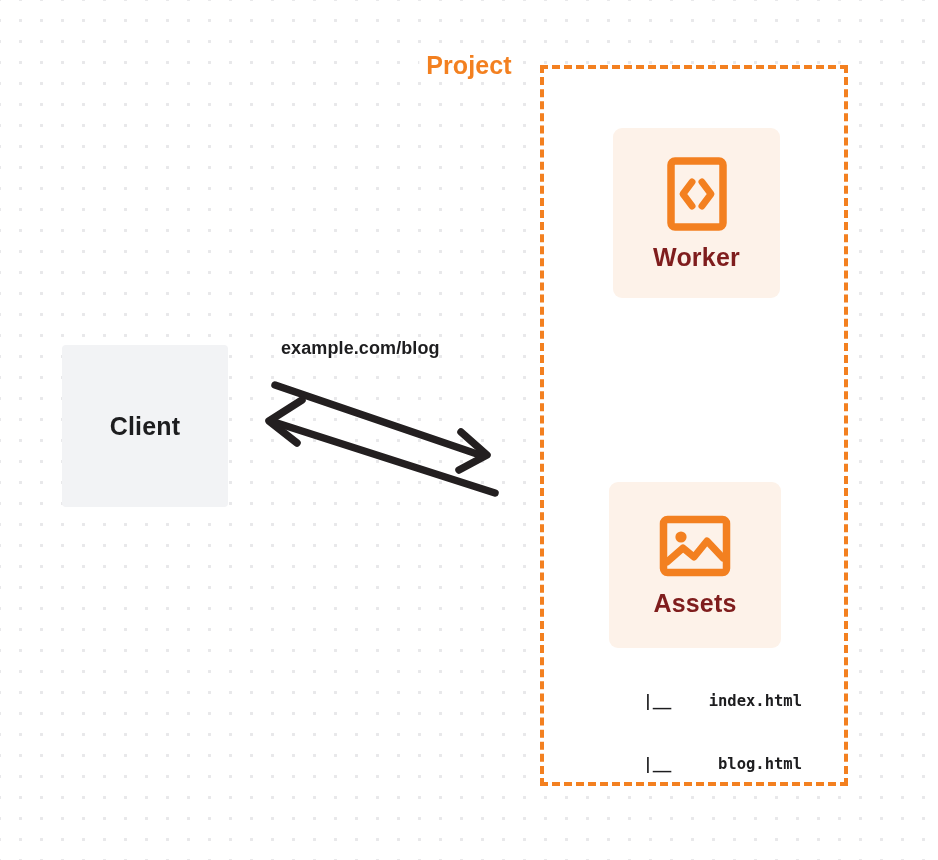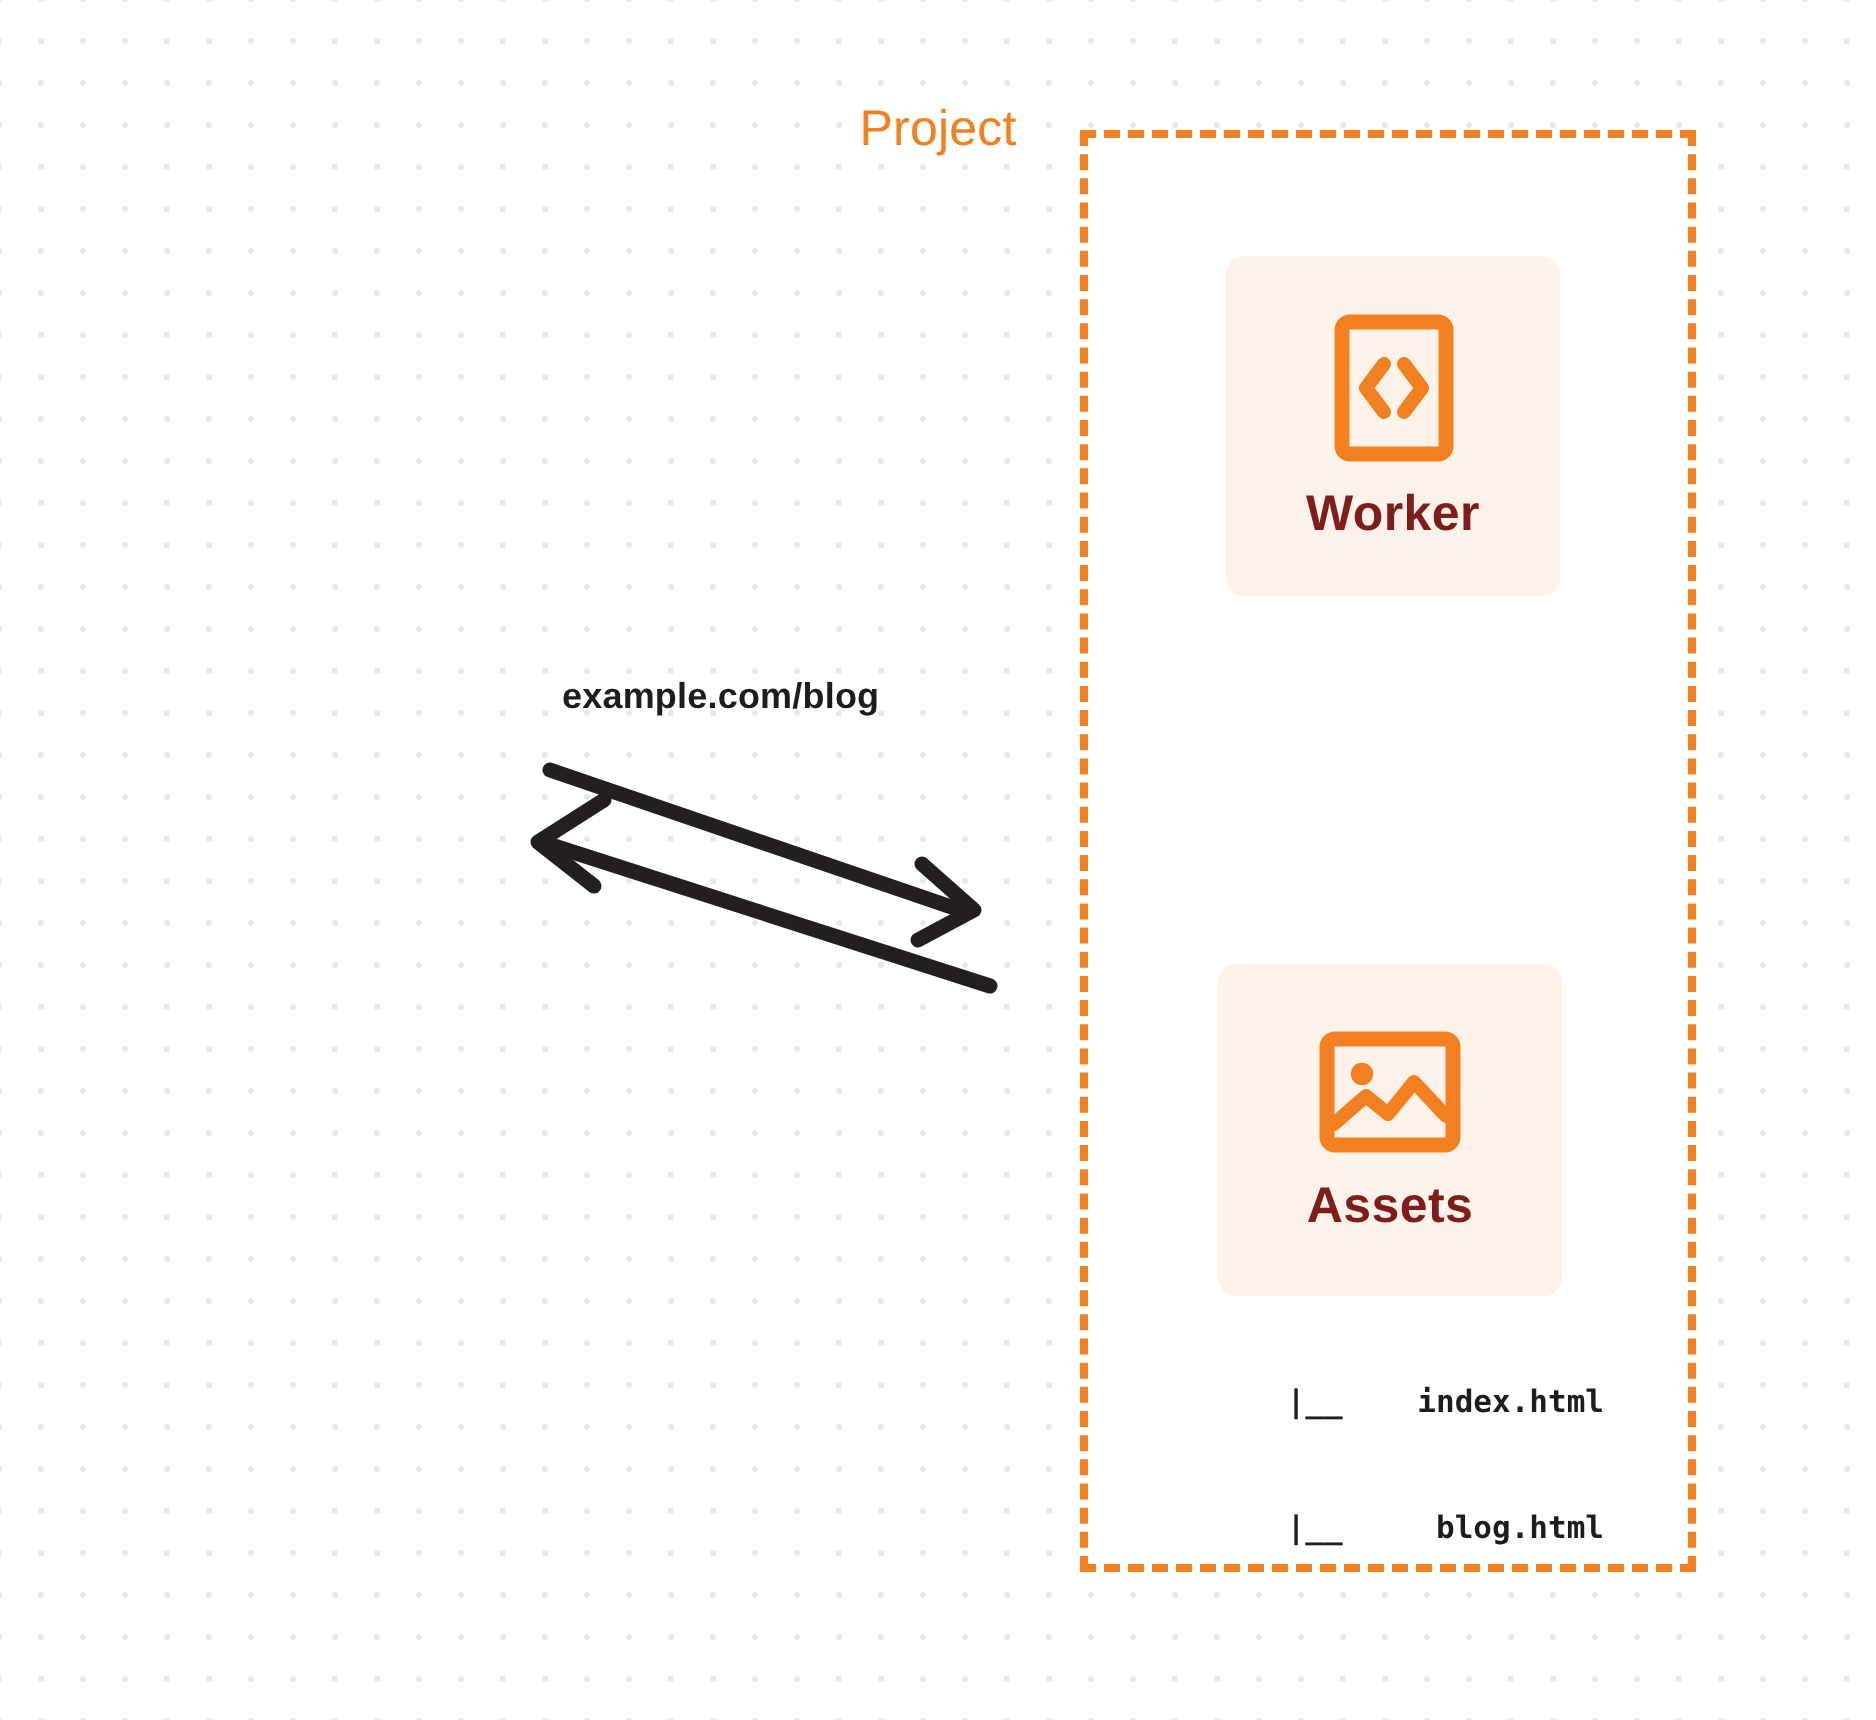--- a/index.html
+++ b/index.html
@@ -39,21 +39,21 @@
   }
   #project-label {
     position: absolute;
     left: 50%;
     top: 65px;
     transform: translate(-50%, -50%);
     background: #ffffff;
     padding: 0 7px;
     color: #F38020;
     font-size: 25px;
-    font-weight: 400;
+    font-weight: 700;
     letter-spacing: 0.1px;
     line-height: 1;
     white-space: nowrap;
   }
 
   
   .node-card {
     position: absolute;
     box-sizing: border-box;
     background: #FDF2E9;
@@ -181,20 +181,23 @@
     </span>
     <span class="node-label">Assets</span>
   </div>
 
   <div id="assets-file-tree">
     <span class="tree-row">   |__    index.html</span>
     <span class="tree-row">   |__     blog.html</span>
     
   </div>
 
+  <div id="client-node">
+    <span class="node-label">Client</span>
+  </div>
 
   <div id="request-label">example.com/blog</div>
 
   <svg id="connector-arrows" viewBox="0 0 938 860" xmlns="http://www.w3.org/2000/svg">
 
     <g>
       <line x1="275" y1="385" x2="480" y2="455" stroke="#231f20" stroke-width="7.5" stroke-linecap="round"></line>
       <path d="M461 432 L487 455 L459 470" fill="none" stroke="#231f20" stroke-width="7.5" stroke-linecap="round" stroke-linejoin="round"></path>
     </g>
 

